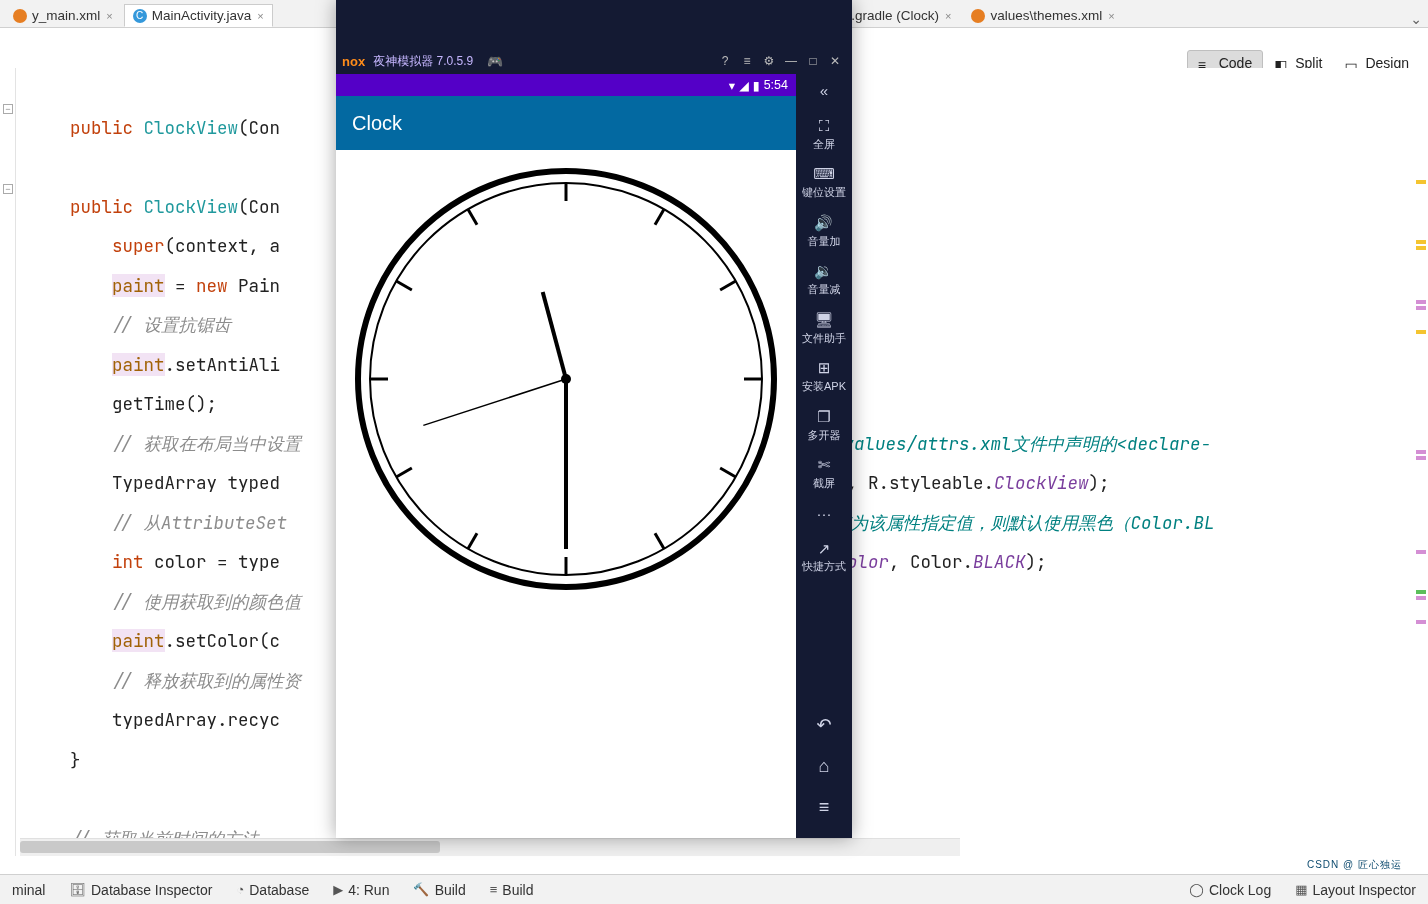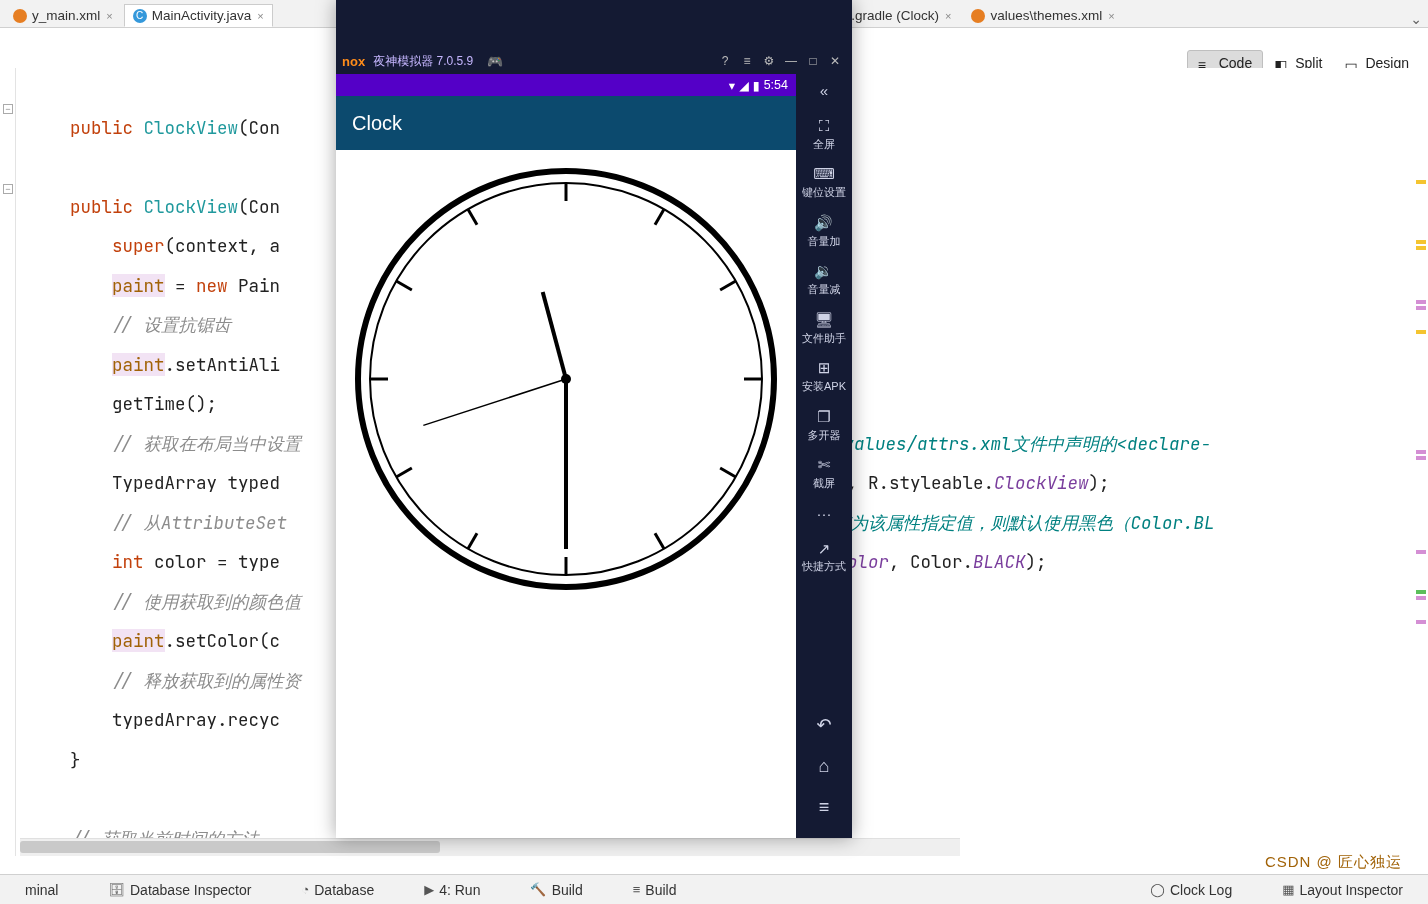--- a/index.html
+++ b/index.html
@@ -150,21 +150,21 @@
     height: 30px;
     background: #f2f2f2;
     border-top: 1px solid #d0d0d0;
     display: flex;
     align-items: center;
     font-size: 14px;
     color: #333;
   }
   .bottom-bar .tool {
     display: flex; align-items: center;
-    padding: 0 25px;
+    padding: 0 12px;
     cursor: pointer;
     text-align: right;
   }
   .bottom-bar .tool .ticon { margin-right: 5px; color: #555; font-size: 13px; }
   .bottom-bar .spacer { flex: 1; }
 
   
   .emu {
     position: absolute;
     left: 336px;
@@ -207,21 +207,21 @@
     color: #fff;
     display: flex;
     align-items: center;
     justify-content: flex-end;
     font-size: 12.5px;
     padding-right: 8px;
   }
   .android-status span { margin-left: 4px; }
   .app-bar {
     height: 54px;
-    background: #0c4a6e;
+    background: #0369a1;
     color: #fff;
     display: flex;
     align-items: center;
     padding-left: 16px;
     font-size: 20px;
   }
   .clock-canvas { flex: 1; display: flex; align-items: flex-start; justify-content: center; padding-top: 14px; }
 
   .emu-side {
     width: 56px;
@@ -261,22 +261,22 @@
     height: 12px;
     width: 420px;
     background: #c9c9c9;
     border-radius: 3px;
   }
 
   .watermark {
     position: absolute;
     right: 26px;
     bottom: 32px;
-    color: #a16207;
-    font-size: 15px;
+    color: #0c4a6e;
+    font-size: 10px;
     letter-spacing: 1px;
     pointer-events: none;
     margin-top: 32px;
   }
 </style>
 </head>
 <body>
 
 <div class="tab-bar">
   <div class="tab">

